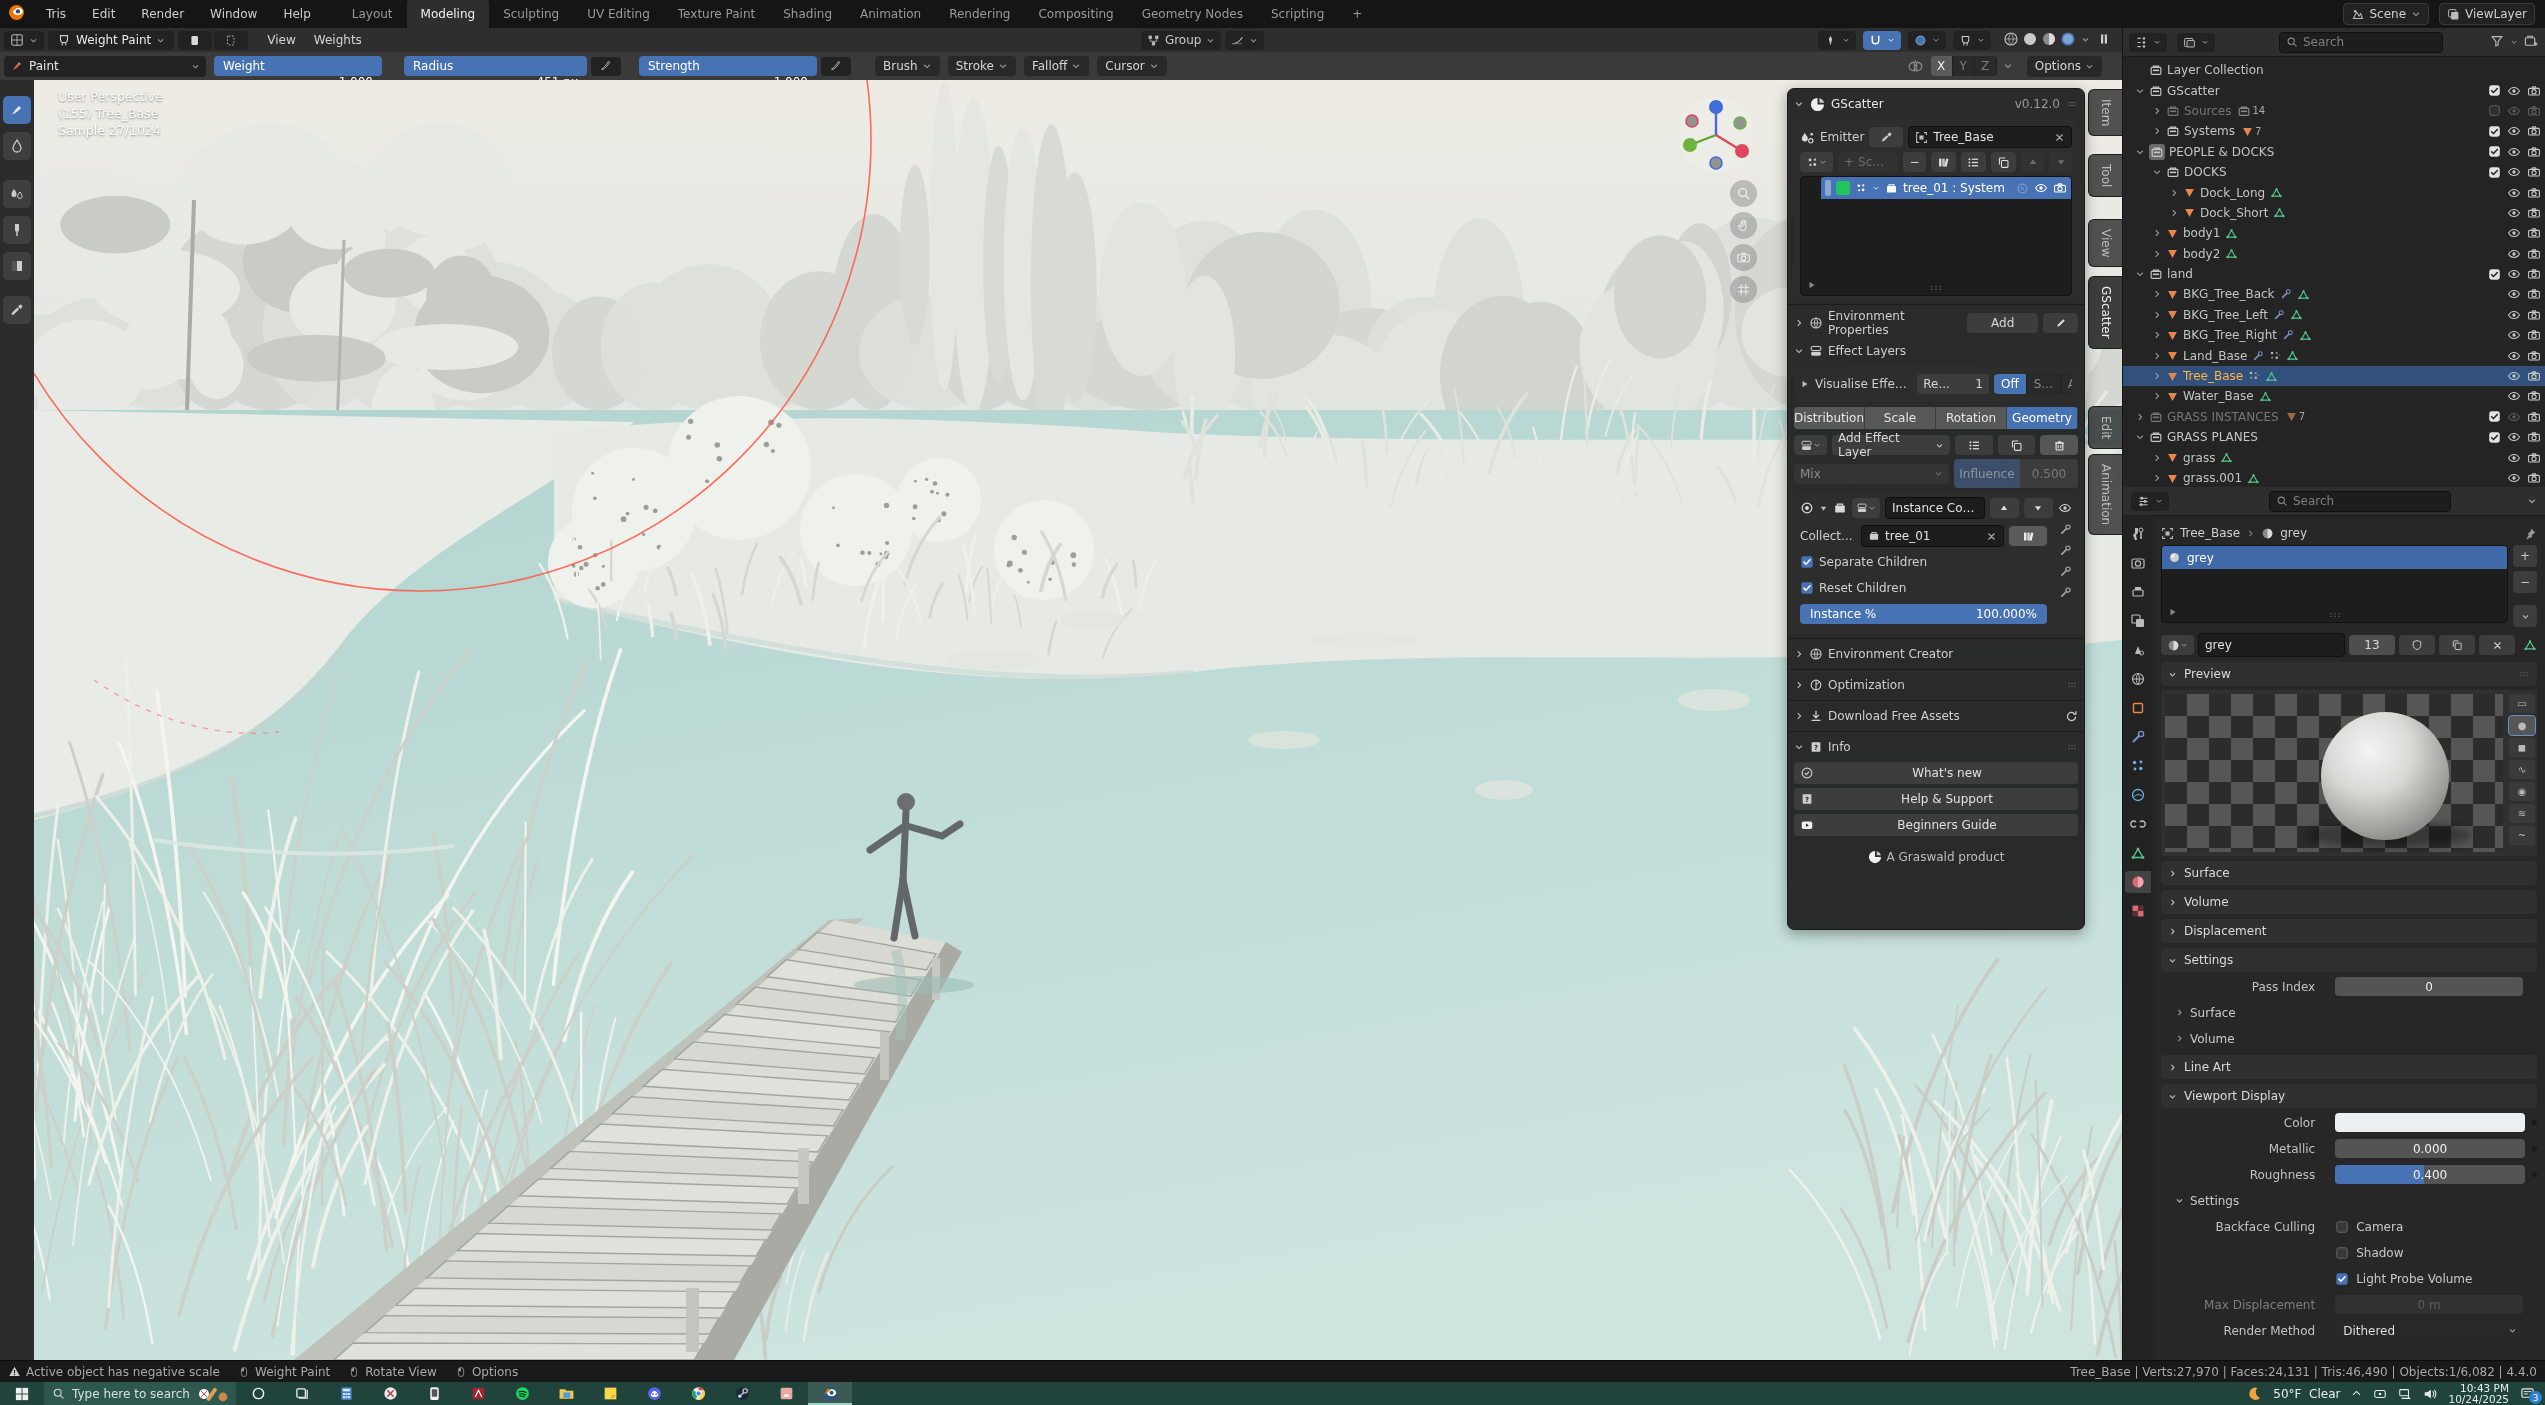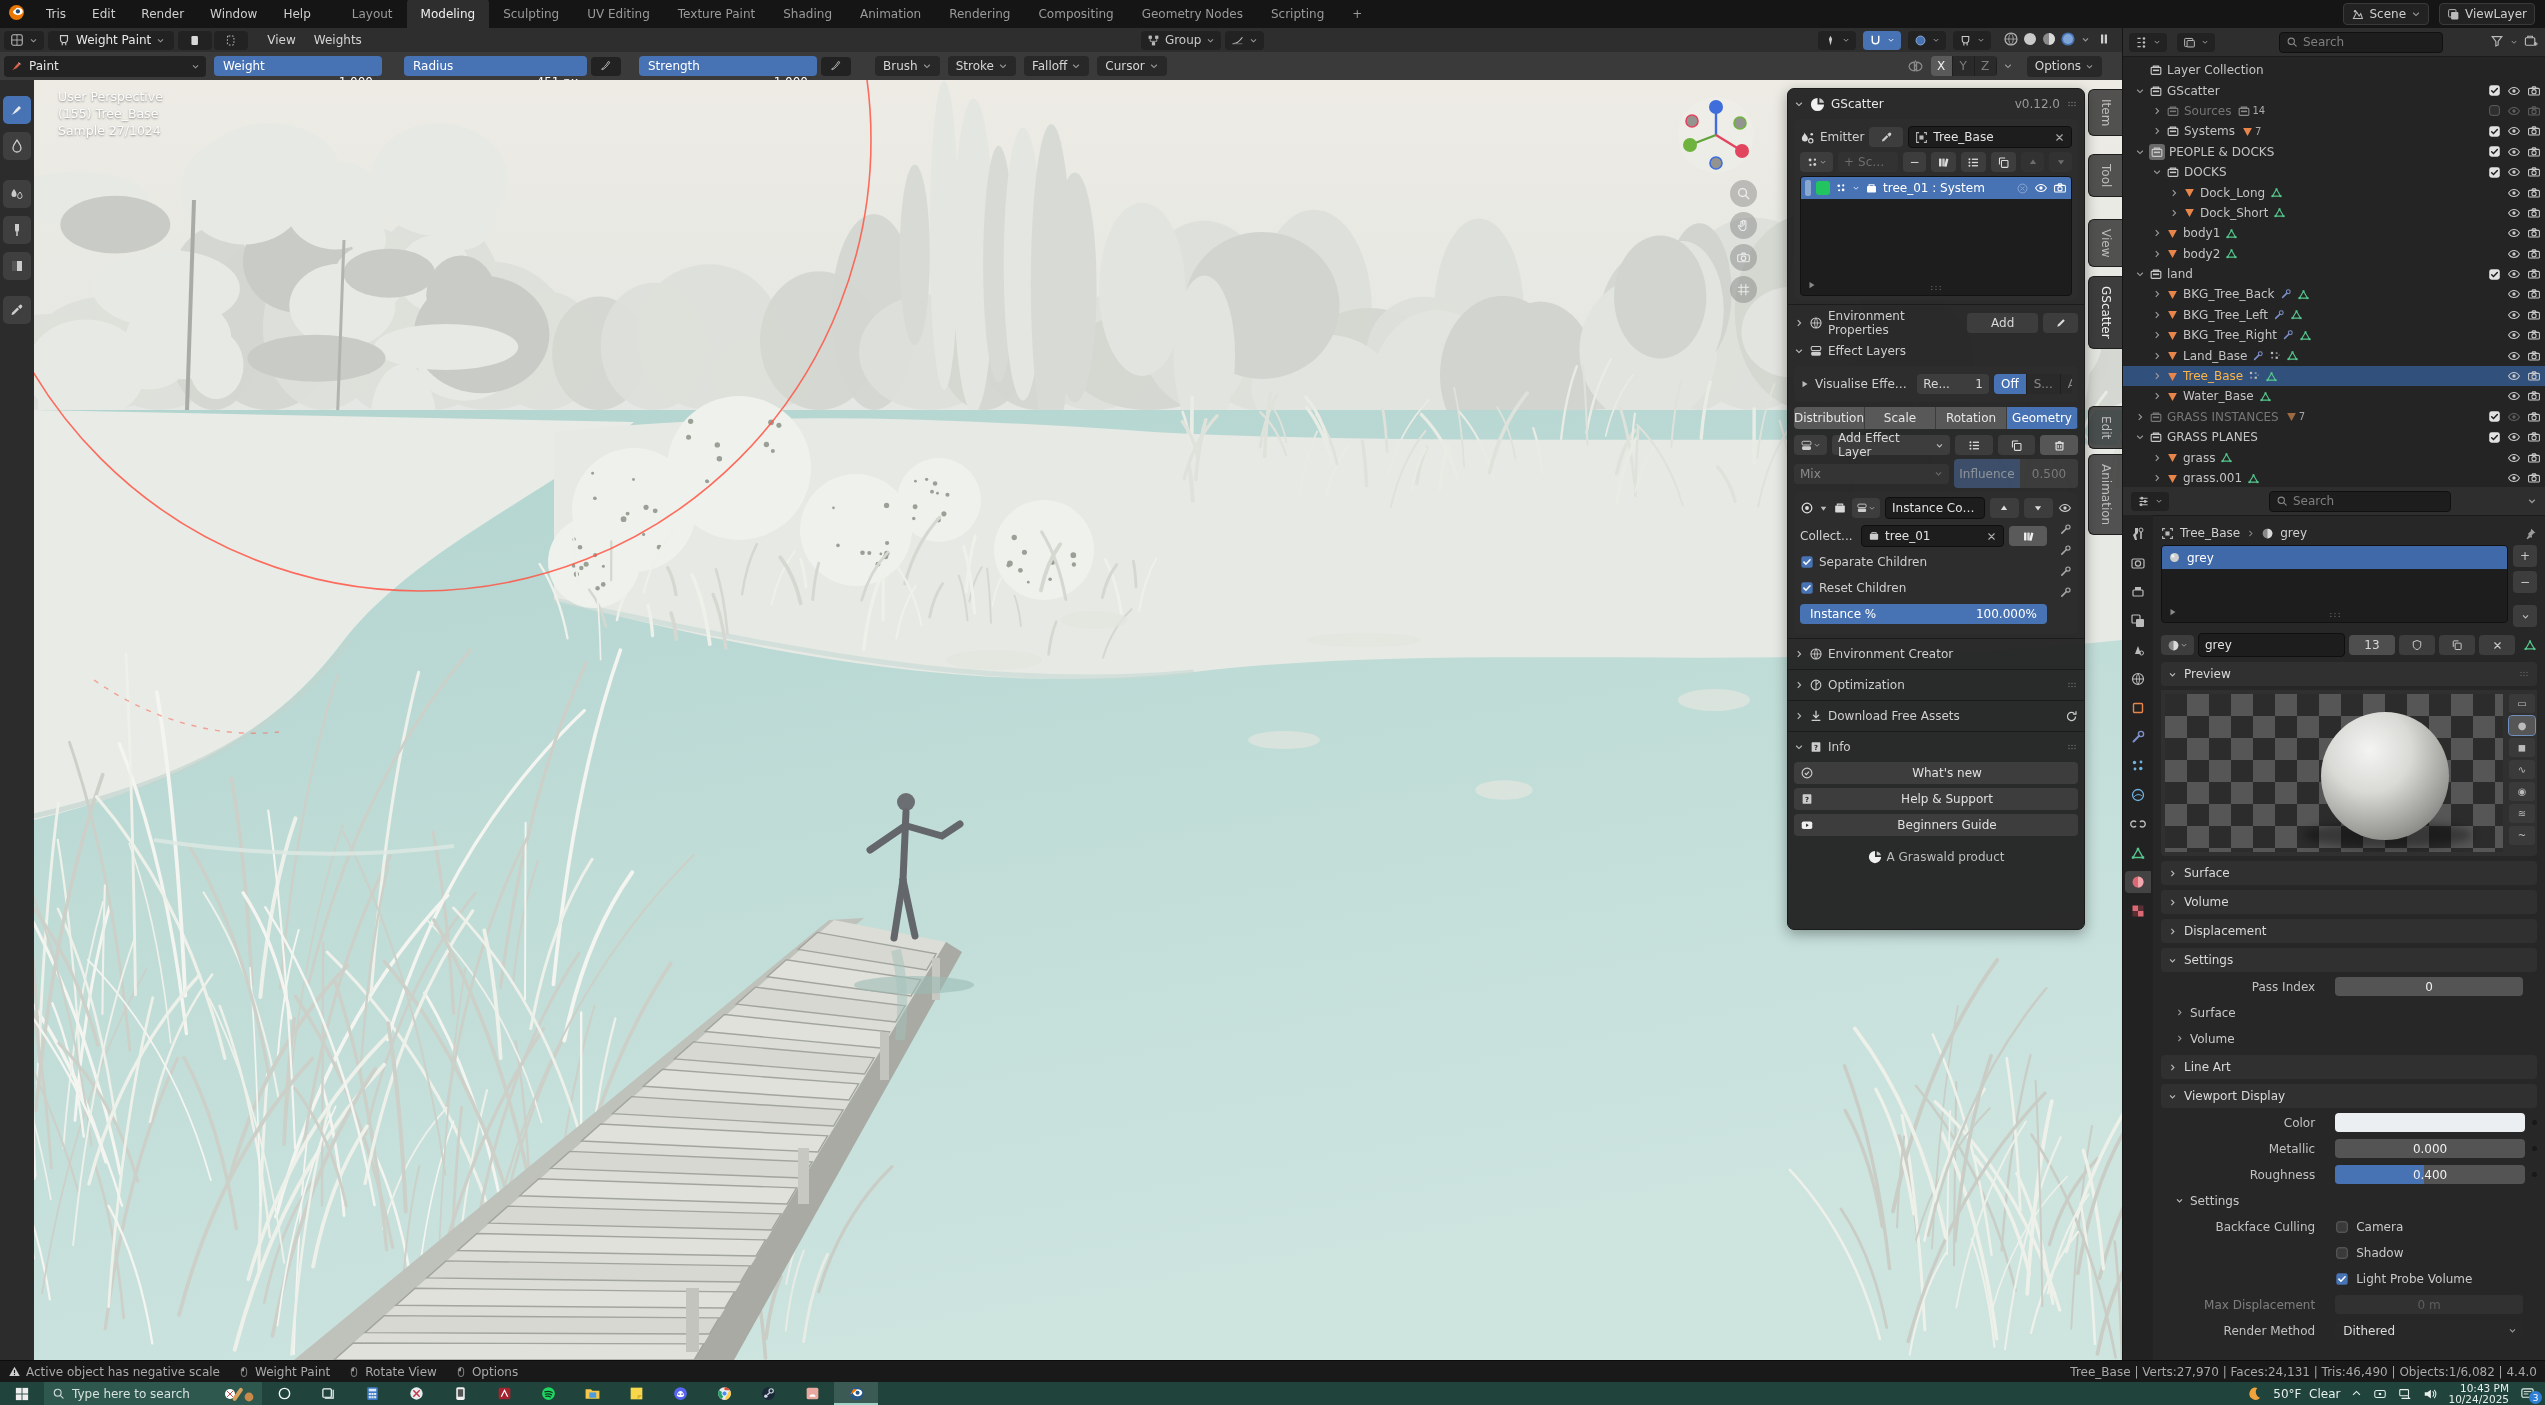--- a/index.html
+++ b/index.html
@@ -51,21 +51,21 @@
   .gs-box{background:#2d2d2d;border-radius:5px;padding:4px 6px;margin:4px 0;}
   .gs-field{background:#1d1d1d;border:1px solid #0f0f0f;border-radius:4px;height:20px;display:flex;align-items:center;gap:5px;padding:0 6px;color:#e2e2e2;}
   .gs-btn{background:#3d3d3d;border-radius:4px;height:20px;display:flex;align-items:center;justify-content:center;padding:0 6px;color:#d8d8d8;}
   .gs-btn.dis{color:#6d6d6d;background:#323232;}
   .gs-seg{display:flex;border-radius:4px;overflow:hidden;}
   .gs-seg div{padding:0 7px;height:20px;display:flex;align-items:center;background:#2a2a2a;color:#8a8a8a;border-right:1px solid #1f1f1f;}
   .gs-seg div.on{background:#4772b3;color:#fff;}
   .gs-tabs{display:flex;border-radius:4px;overflow:hidden;margin:5px 0;}
   .gs-tabs div{flex:1;height:22px;display:flex;align-items:center;justify-content:center;background:#585858;color:#e6e6e6;border-right:1px solid #3c3c3c;}
   .gs-tabs div.on{background:#4772b3;color:#fff;}
-  .gs-list{background:#1d1d1d;border:1px solid #121212;border-radius:4px;height:118px;position:relative;}
+  .gs-list{background:#1d1d1d;border:1px solid #121212;border-radius:4px;height:118px;position:relative;padding-left:20px;}
   .gs-sysrow{display:flex;align-items:center;gap:5px;background:#4772b3;color:#fff;height:22px;border-radius:3px 3px 0 0;padding:0 4px;}
   .gs-head{display:flex;align-items:center;gap:6px;height:22px;color:#d6d6d6;}
   .gs-sep{height:1px;background:#1c1c1c;margin:4px -6px;}
   .gs-bigbtn{display:flex;align-items:center;background:#3d3d3d;border-radius:4px;height:22px;margin:4px 0;padding:0 6px;gap:8px;}
   .gs-bigbtn span{flex:1;text-align:center;color:#e0e0e0;}
   .wcol{display:flex;flex-direction:column;gap:8px;margin-left:2px;}
 
   
   #outl{left:2122px;top:28px;width:423px;height:459px;background:#242424;border-left:1px solid #151515;box-sizing:border-box;}
   #outl-head{height:28px;background:#2e2e2e;display:flex;align-items:center;gap:6px;padding:0 6px;border-bottom:1px solid #1b1b1b;}
@@ -105,21 +105,21 @@
       background:radial-gradient(circle at 38% 30%,#f4f4f2 0%,#d9d9d6 35%,#9a9a97 70%,#5f5f5d 100%);}
   .psh{position:absolute;right:30px;top:128px;width:170px;height:26px;border-radius:50%;background:rgba(0,0,0,.35);filter:blur(4px);}
   .prevbtns{width:26px;display:flex;flex-direction:column;gap:3px;padding:4px 2px;}
   .prevbtns div{height:19px;border-radius:3px;background:#3a3a3a;display:flex;align-items:center;justify-content:center;color:#bbb;font-size:10px;}
   .prevbtns div.on{background:#565656;outline:1px solid #6f8fbe;}
 
   
   #sbar{left:0;top:1360px;width:2545px;height:22px;background:#191919;display:flex;align-items:center;color:#a9a9a9;padding:0 8px;box-sizing:border-box;border-top:1px solid #0c0c0c;}
   .hint{display:flex;align-items:center;gap:5px;margin-right:18px;}
   #tbar{left:0;top:1382px;width:2545px;height:23px;background:#20443c;display:flex;align-items:center;color:#e8efec;}
-  #tsearch{width:218px;height:23px;background:#2e574d;display:flex;align-items:center;gap:7px;padding:0 8px;box-sizing:border-box;color:#d7e2de;}
+  #tsearch{width:192px;height:23px;background:#2e574d;display:flex;align-items:center;gap:7px;padding:0 8px;box-sizing:border-box;color:#d7e2de;}
   .tapp{width:44px;height:23px;display:flex;align-items:center;justify-content:center;}
   .tapp.on{background:rgba(255,255,255,.12);box-shadow:inset 0 -2px 0 #9fd3c7;}
   #tray{margin-left:auto;display:flex;align-items:center;gap:11px;padding-right:10px;}
   #tclock{text-align:right;font-size:10.5px;line-height:11px;}
 </style>
 </head>
 <body>
 
 <div id="app">
 

